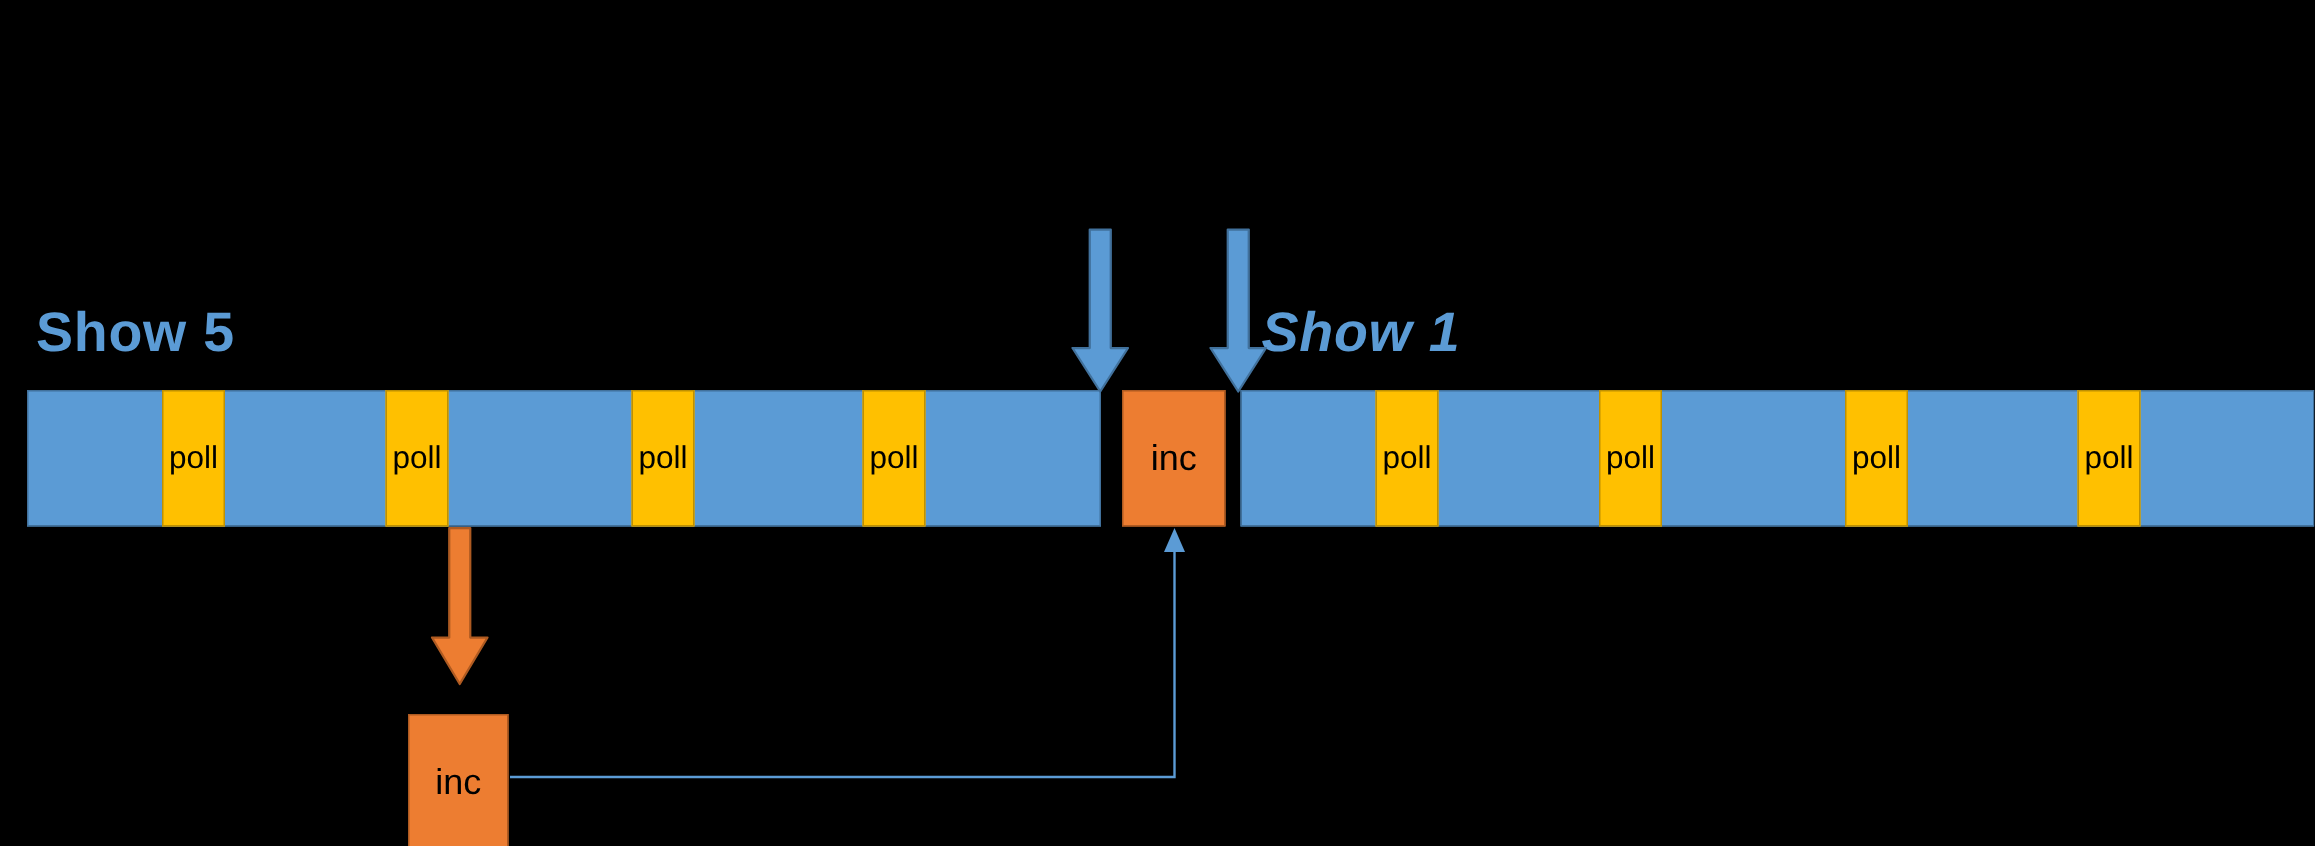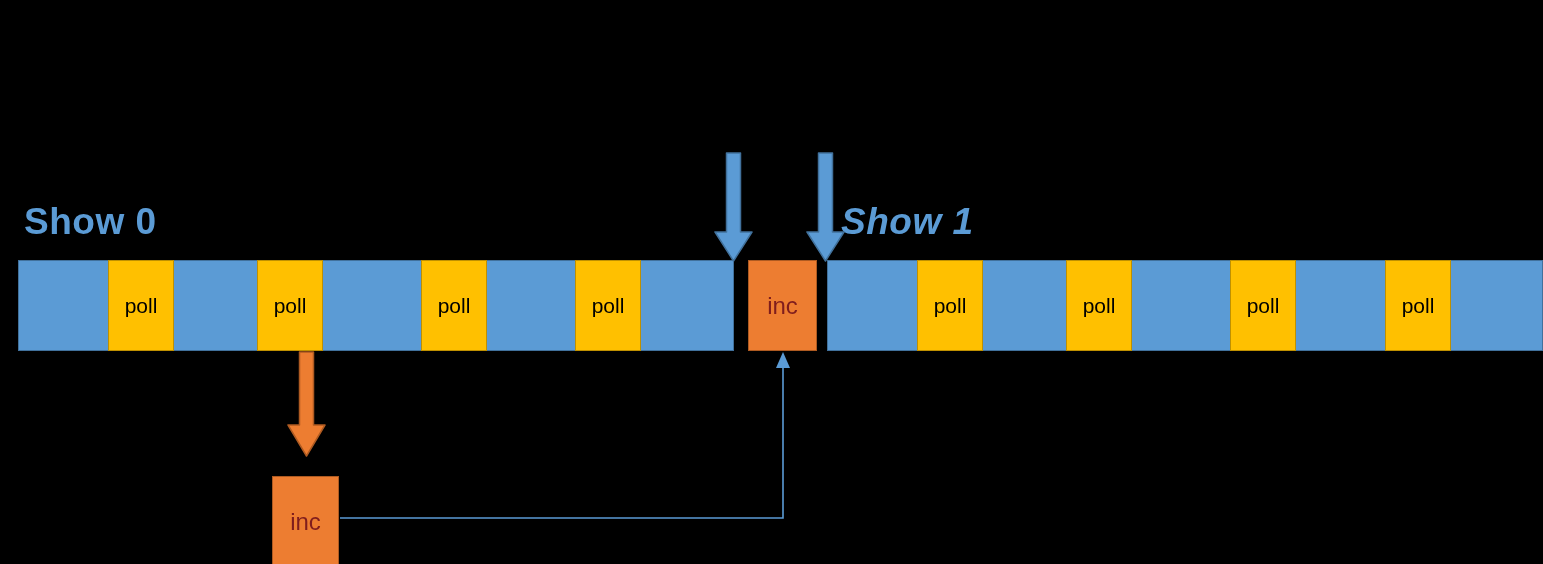--- a/index.html
+++ b/index.html
@@ -22,39 +22,39 @@
     background: #5B9BD5;
     border: 1px solid #41719C;
     box-sizing: border-box;
   }
   #timeline-0 { left: 18px; width: 716px; }
   #timeline-1 { left: 827px; width: 716px; }
 
   .poll-box {
     position: absolute;
     top: 260px;
-    width: 66px;
+    width: 42px;
     height: 91px;
     background: #FFC000;
     border: 1px solid #BF9000;
     box-sizing: border-box;
     color: #000000;
     font-size: 21px;
     display: flex;
     align-items: center;
     justify-content: center;
     line-height: 1;
   }
 
   .inc-box {
     position: absolute;
     background: #ED7D31;
     border: 1px solid #AE5A21;
     box-sizing: border-box;
-    color: #7f1d1d;
+    color: #000000;
     font-size: 24px;
     display: flex;
     align-items: center;
     justify-content: center;
     line-height: 1;
   }
   #inc-top {
     left: 748px;
     top: 260px;
     width: 69px;
@@ -102,21 +102,21 @@
   <div class="poll-box" style="left:575px">poll</div>
 
   <div class="poll-box" style="left:917px">poll</div>
   <div class="poll-box" style="left:1066px">poll</div>
   <div class="poll-box" style="left:1230px">poll</div>
   <div class="poll-box" style="left:1385px">poll</div>
 
   <div class="inc-box" id="inc-top">inc</div>
   <div class="inc-box" id="inc-bottom">inc</div>
 
-  <div class="show-label" id="show-0">Show 0</div>
+  <div class="show-label" id="show-0">Show 5</div>
   <div class="show-label" id="show-1">Show 1</div>
 
   <svg class="svg-layer" viewBox="0 0 1543 564">
 
     <g>
       <polygon points="726.5,153 740.5,153 740.5,232 752,232 733.5,261 715,232 726.5,232" fill="#5B9BD5" stroke="#41719C" stroke-width="1.5" stroke-linejoin="round"></polygon>
     </g>
 
     <g>
       <polygon points="818.5,153 832.5,153 832.5,232 844,232 825.5,261 807,232 818.5,232" fill="#5B9BD5" stroke="#41719C" stroke-width="1.5" stroke-linejoin="round"></polygon>

